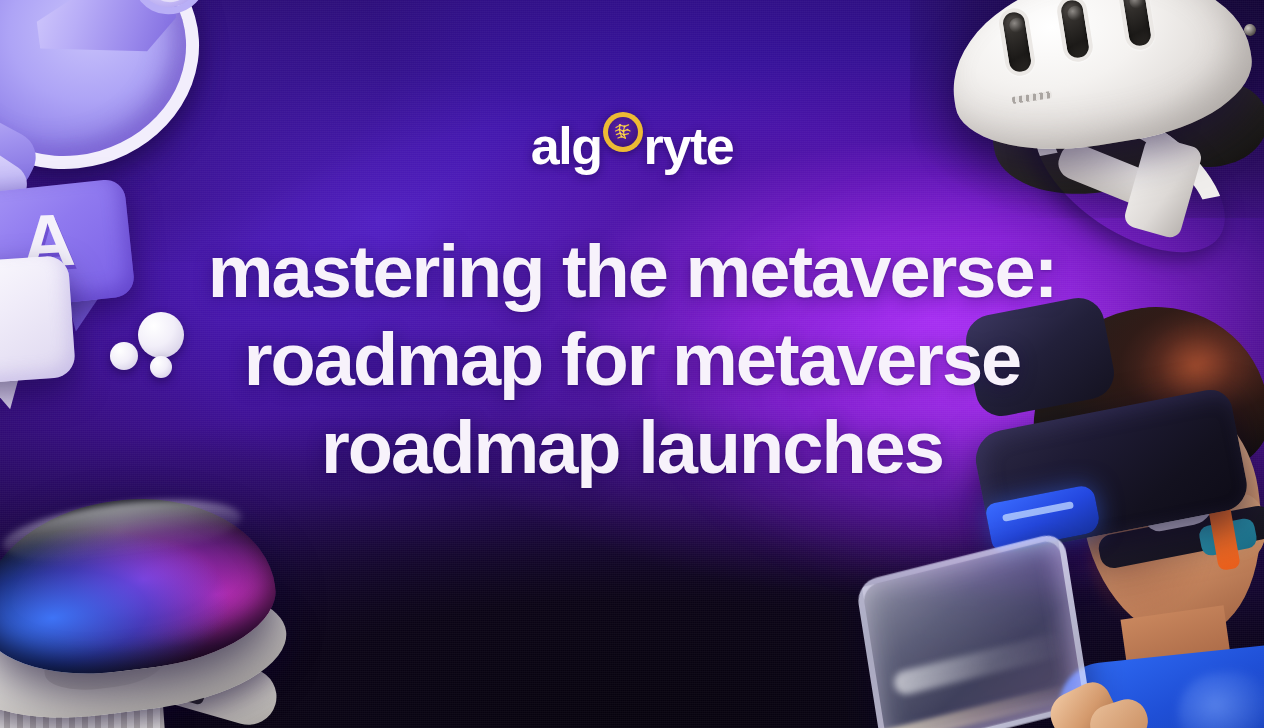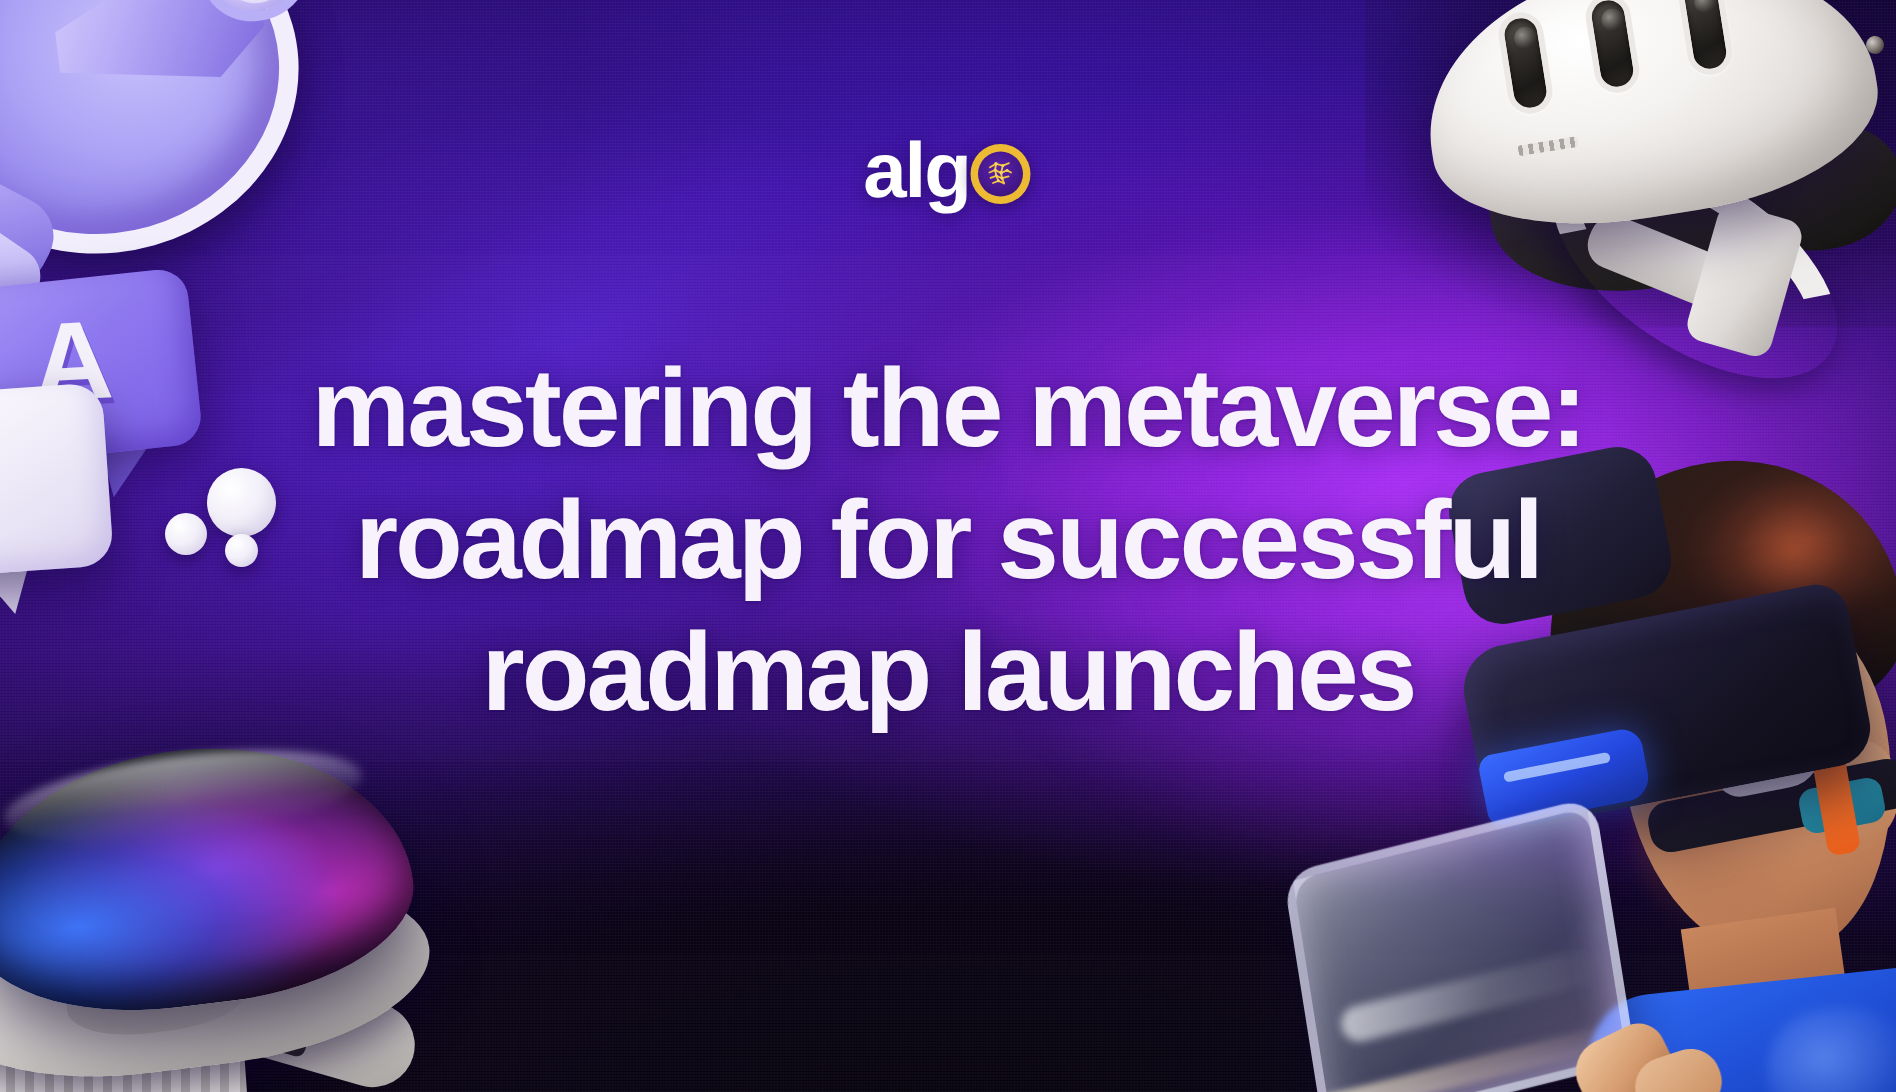--- a/index.html
+++ b/index.html
@@ -436,20 +436,21 @@
     z-index:40;
   }
   .logo-text {
     font-family:"Liberation Sans", sans-serif;
     font-weight:700;
     font-size:52px;
     letter-spacing:-1.4px;
     color:#ffffff;
     line-height:1;
     text-shadow:0 2px 10px rgba(20,4,60,0.45);
+    margin-top:32px;
   }
   .logo-emblem {
     position:relative;
     width:40px; height:40px;
     border-radius:50%;
     margin:0 1px;
     background:
       radial-gradient(circle at 50% 50%, #4a1a96 0%, #3d1280 44%, #3d1280 56%, rgba(0,0,0,0) 57%),
       conic-gradient(from 210deg, #f0c23a 0%, #ffe27a 22%, #e8b430 46%, #ffd googletag 0%, #f7cf56 68%, #d99d22 88%, #f0c23a 100%);
     background-color:#edba34;
@@ -596,21 +597,22 @@
           <circle cx="14.6" cy="7.4" r="1.0"></circle>
           <circle cx="9.4" cy="10.4" r="1.0"></circle>
           <circle cx="13.4" cy="12.2" r="1.15"></circle>
           <circle cx="17.4" cy="10.6" r="0.95"></circle>
           <circle cx="10.2" cy="14.2" r="0.95"></circle>
           <circle cx="14" cy="15.8" r="1.0"></circle>
           <circle cx="11.6" cy="17.6" r="0.95"></circle>
         </g>
       </svg>
     </span>
+    <span class="logo-text">ryte</span>
   </div>
 
   <div class="headline">
     <div class="line">mastering the metaverse:</div>
-    <div class="line">roadmap for successful</div>
+    <div class="line">roadmap for metaverse</div>
     <div class="line">roadmap launches</div>
   </div>
 
 </div>
 
 </body></html>

